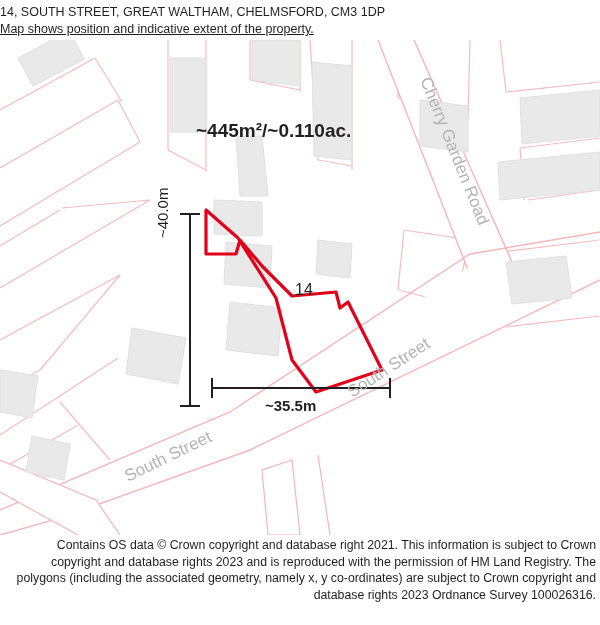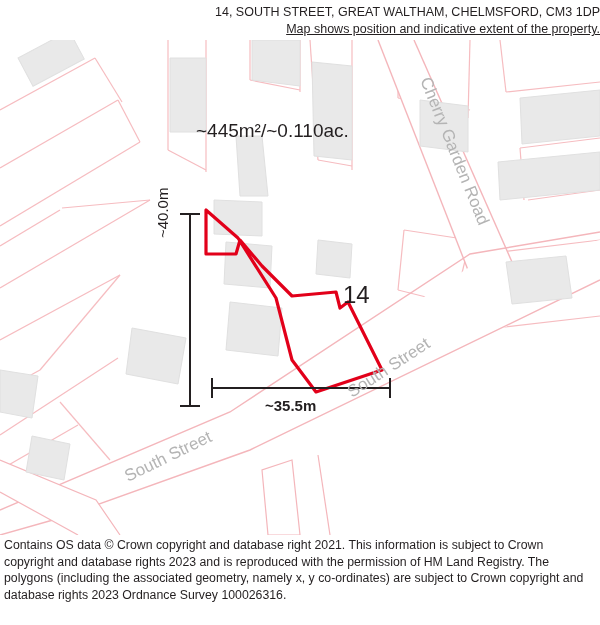--- a/index.html
+++ b/index.html
@@ -19,21 +19,21 @@
     width: 600px;
     height: 625px;
   }
   
   .header {
     position: absolute;
     top: 0;
     left: 0;
     width: 600px;
     height: 40px;
-    text-align: right;
+    text-align: left;
     padding-top: 4px;
     box-sizing: border-box;
   }
   .header .line1 {
     font-size: 12.5px;
     line-height: 17px;
     color: #231f20;
   }
   .header .line2 {
     font-size: 12.5px;
@@ -60,26 +60,26 @@
   .maplabel {
     position: absolute;
     font-family: "Liberation Sans", sans-serif;
     color: #231f20;
     white-space: nowrap;
   }
   .area-label {
     left: 196px;
     top: 80px;
     font-size: 19px;
+    font-weight: bold;
   }
   .plot-number {
     left: 295px;
     top: 241px;
-    font-size: 24px;
-    margin-left: 48px;
+    font-size: 16px;
   }
   .dim-height {
     left: 154px;
     top: 198px;
     font-size: 15px;
     transform: rotate(-90deg);
     transform-origin: left top;
   }
   .dim-width {
     left: 265px;
@@ -91,20 +91,21 @@
   .footer {
     position: absolute;
     top: 537px;
     left: 0;
     width: 600px;
     padding: 0 4px;
     box-sizing: border-box;
     font-size: 12.3px;
     line-height: 16.5px;
     color: #231f20;
+    text-align: right;
   }
 </style>
 </head>
 <body>
 
 <div class="page">
 
   <div class="header">
     <div class="line1">14, SOUTH STREET, GREAT WALTHAM, CHELMSFORD, CM3 1DP</div>
     <div class="line2">Map shows position and indicative extent of the property.</div>

